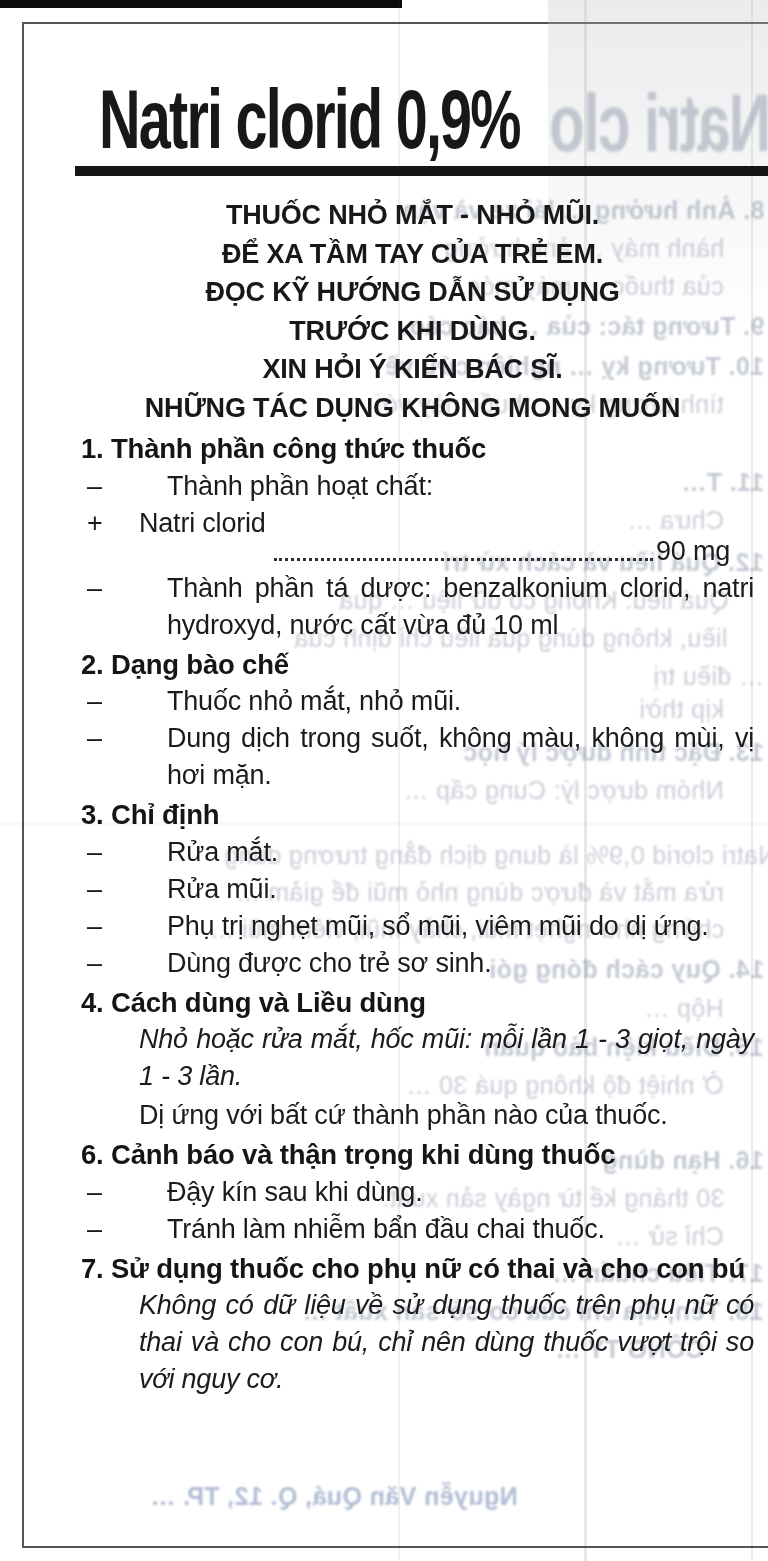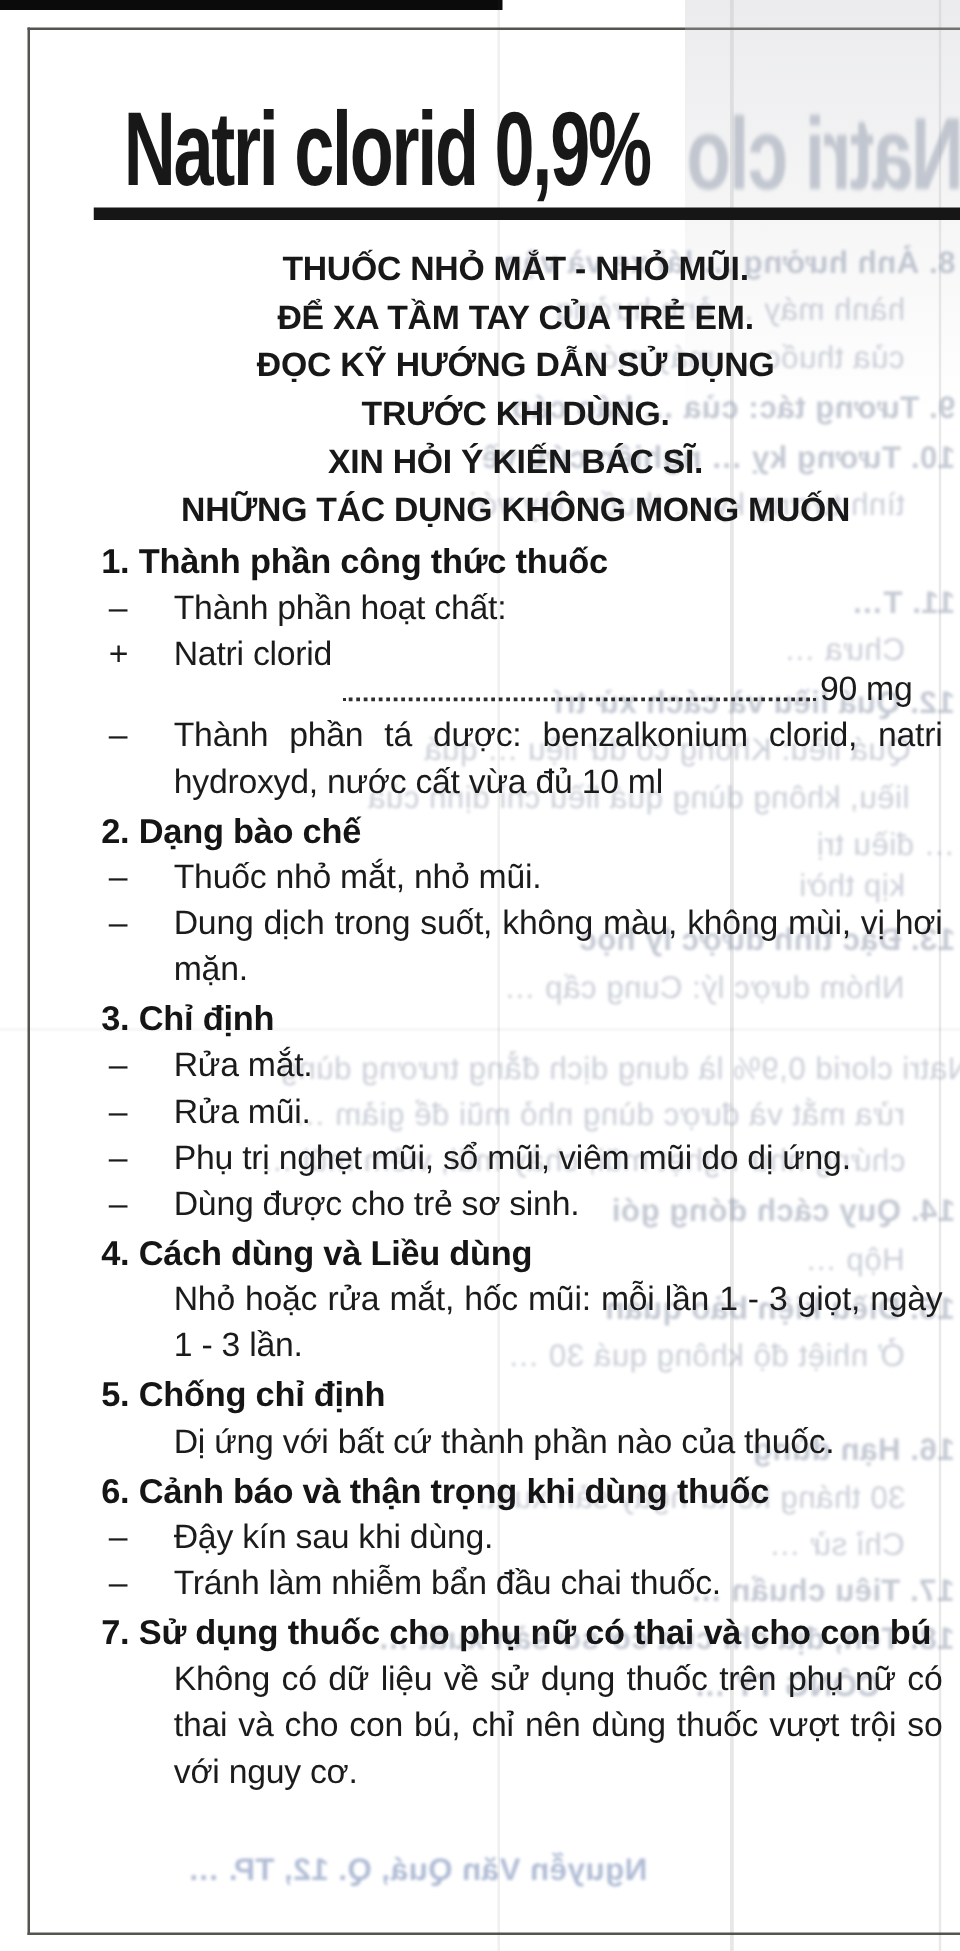--- a/index.html
+++ b/index.html
@@ -46,28 +46,28 @@
          transform:scale(0.72,1.05);transform-origin:left center;color:#181818;}
   .rule{margin:6px 0 0 30px;width:708px;height:10px;background:#161616;}
   .warn{margin:20px 28px 0 40px;text-align:center;font-weight:700;
         font-size:27px;line-height:38.5px;letter-spacing:-0.2px;color:#181818;}
   .sections{margin-top:3px;}
   .sec{margin-top:2px;}
   .shead{padding-left:36px;font-weight:700;font-size:27.5px;line-height:37.5px;
          letter-spacing:-0.2px;color:#151515;}
   .row{display:flex;padding-left:42px;padding-right:14px;font-size:27px;line-height:37px;letter-spacing:-0.2px;}
   .marker{width:52px;flex:none;}
-  .itext{flex:1;}
+  .itext{flex:1;margin-left:28px;}
   .row.justify .itext{text-align:justify;}
   .iname{flex:none;}
   .leader{flex:1;align-self:flex-end;border-bottom:3.2px dotted #2e2e2e;margin:0 3px 9px 8px;}
   .ivalue{flex:none;margin-top:28px;}
   .row.leaderrow{padding-right:38px;}
   .para{padding-left:94px;padding-right:14px;font-size:27px;line-height:37px;letter-spacing:-0.2px;}
-  .para.justify{text-align:justify;}
+  .para.justify{text-align:justify;font-style:italic;}
 </style>
 </head>
 <body>
 
 <div class="page">
 
   <div class="bleed">
     <div class="btitle-clip">
       <div class="btitle">Natri clorid 0,9%</div>
     </div>
@@ -166,21 +166,20 @@
           <span class="itext">Dùng được cho trẻ sơ sinh.</span>
         </div>
       </div>
 
       <div class="sec">
         <div class="shead">4. Cách dùng và Liều dùng</div>
         <div class="para justify">Nhỏ hoặc rửa mắt, hốc mũi: mỗi lần 1 - 3 giọt, ngày 1 - 3 lần.</div>
       </div>
 
       <div class="sec">
-        <div class="shead">5. Chống chỉ định</div>
         <div class="para">Dị ứng với bất cứ thành phần nào của thuốc.</div>
       </div>
 
       <div class="sec">
         <div class="shead">6. Cảnh báo và thận trọng khi dùng thuốc</div>
         <div class="row">
           <span class="marker">–</span>
           <span class="itext">Đậy kín sau khi dùng.</span>
         </div>
         <div class="row">

